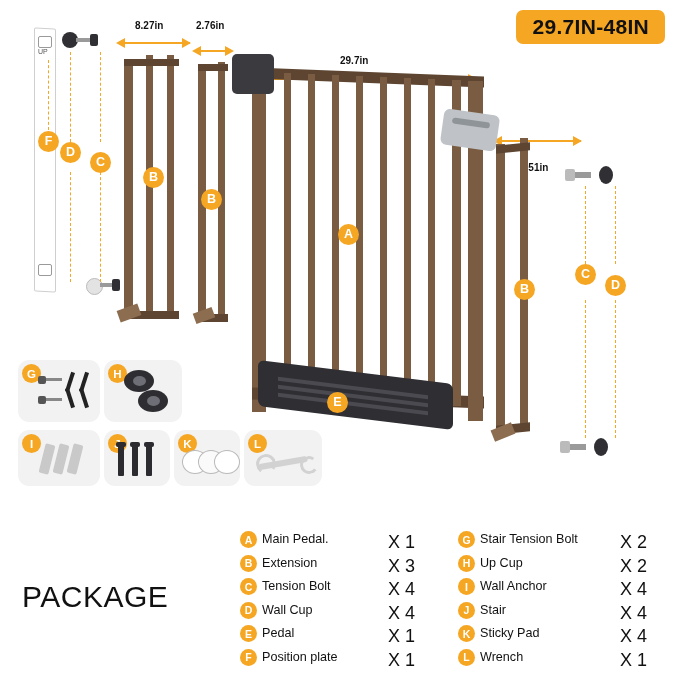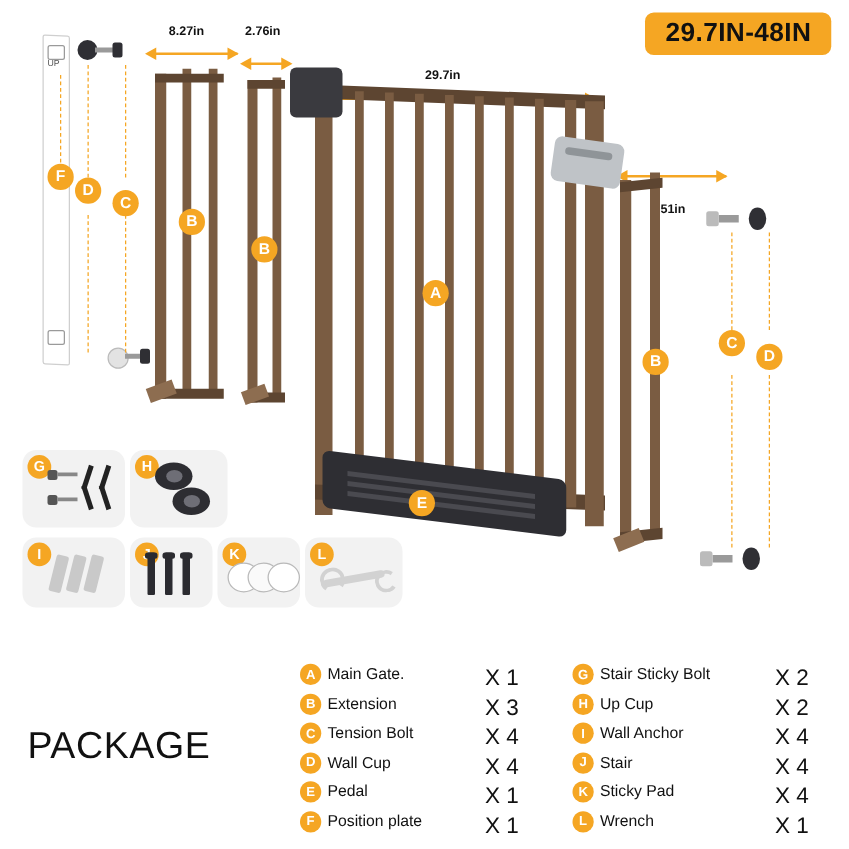--- a/index.html
+++ b/index.html
@@ -281,21 +281,21 @@
 </div>
 
 <div class="abs" id="package-title">
   <div>PACKAGE</div>
 </div>
 
 <div class="abs" id="legend">
   <div class="legend-col" style="left:0;width:200px;">
     <div class="legend-row">
       <div class="lc">A</div>
-      <div class="ln">Main Gate.</div>
+      <div class="ln">Main Pedal.</div>
       <div class="lq">X 1</div>
     </div>
     <div class="legend-row">
       <div class="lc">B</div>
       <div class="ln">Extension</div>
       <div class="lq">X 3</div>
     </div>
     <div class="legend-row">
       <div class="lc">C</div>
       <div class="ln">Tension Bolt</div>
@@ -314,21 +314,21 @@
     <div class="legend-row">
       <div class="lc">F</div>
       <div class="ln">Position plate</div>
       <div class="lq">X 1</div>
     </div>
   </div>
 
   <div class="legend-col" style="left:218px;width:210px;">
     <div class="legend-row">
       <div class="lc">G</div>
-      <div class="ln">Stair Sticky Bolt</div>
+      <div class="ln">Stair Tension Bolt</div>
       <div class="lq" style="left:162px;">X 2</div>
     </div>
     <div class="legend-row">
       <div class="lc">H</div>
       <div class="ln">Up Cup</div>
       <div class="lq" style="left:162px;">X 2</div>
     </div>
     <div class="legend-row">
       <div class="lc">I</div>
       <div class="ln">Wall Anchor</div>

